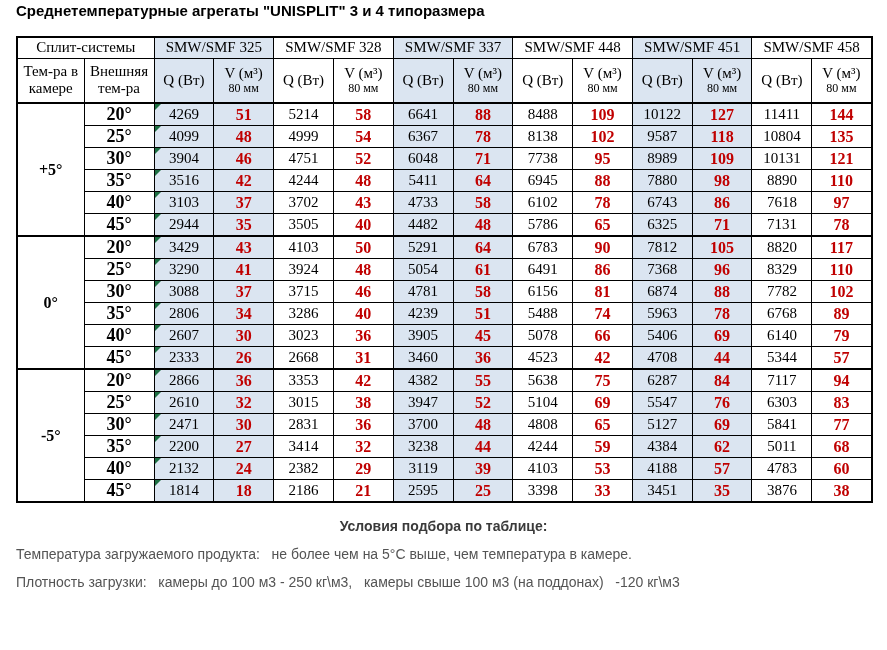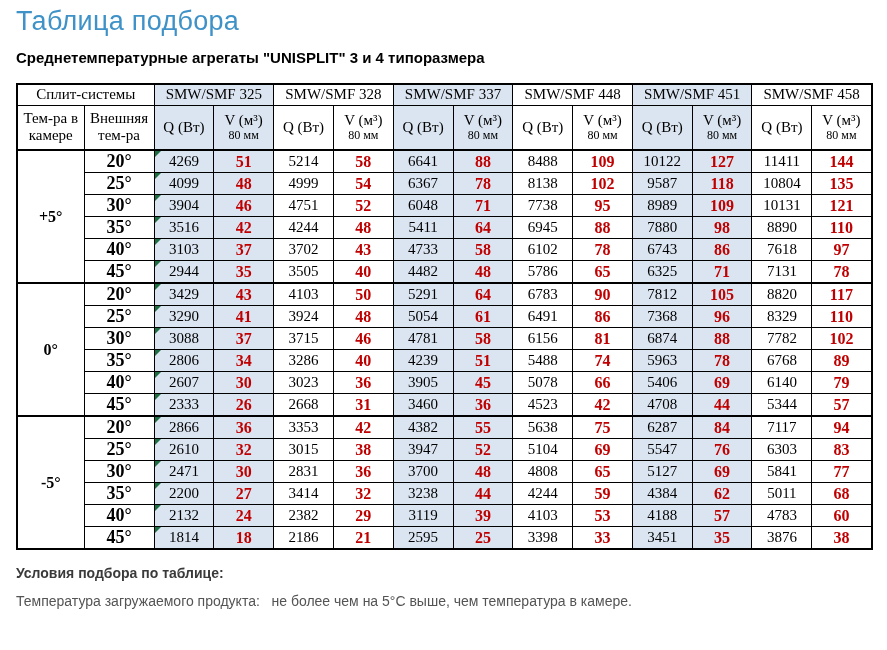--- a/index.html
+++ b/index.html
@@ -35,28 +35,27 @@
   td.ext-label { font-weight:700; font-size:18px; }
   td.block-label { font-weight:700; font-size:16px; background:#fff; border-bottom:2px solid #000; }
   tr.block-end td { border-bottom:2px solid #000; }
 
   .marker {
     position:absolute; top:0; left:0; width:0; height:0;
     border-top:6px solid #1d6f42; border-right:6px solid transparent;
   }
 
   .cond { margin-top:15px; font-size:14px; color:#545454; }
-  .cond-h { font-weight:700; color:#3a3a3a; margin:0 0 12px 0; }
+  .cond-h { font-weight:700; color:#3a3a3a; margin:0 0 12px 0;text-align:center; }
   .cond-line { margin:0 0 12px 0; }
 </style>
 </head>
 <body>
 
 <div class="page">
-  <div class="title">Таблица подбора</div>
   <div class="subtitle">Среднетемпературные агрегаты "UNISPLIT" 3 и 4 типоразмера</div>
 
   <table class="sel">
       <colgroup>
         <col style="width: 67px;">
         <col style="width: 70px;">
         <col style="width: 59.8px;">
         <col style="width: 59.8px;">
         <col style="width: 59.8px;">
         <col style="width: 59.8px;">
@@ -387,14 +386,15 @@
           <td class="v g-blue">35</td>
           <td class="q gstart g-white">3876</td>
           <td class="v g-white">38</td>
         </tr>
       </tbody>
     </table>
 
   <div class="cond">
     <p class="cond-h">Условия подбора по таблице:</p>
     <p class="cond-line">Температура загружаемого продукта:&nbsp;&nbsp; не более чем на 5°С выше, чем температура в камере.</p>
+    <p class="cond-line">Плотность загрузки:&nbsp;&nbsp; камеры до 100 м3 - 250 кг\м3,&nbsp;&nbsp; камеры свыше 100 м3 (на поддонах)&nbsp;&nbsp; -120 кг\м3</p>
   </div>
 </div>
 
 </body></html>

